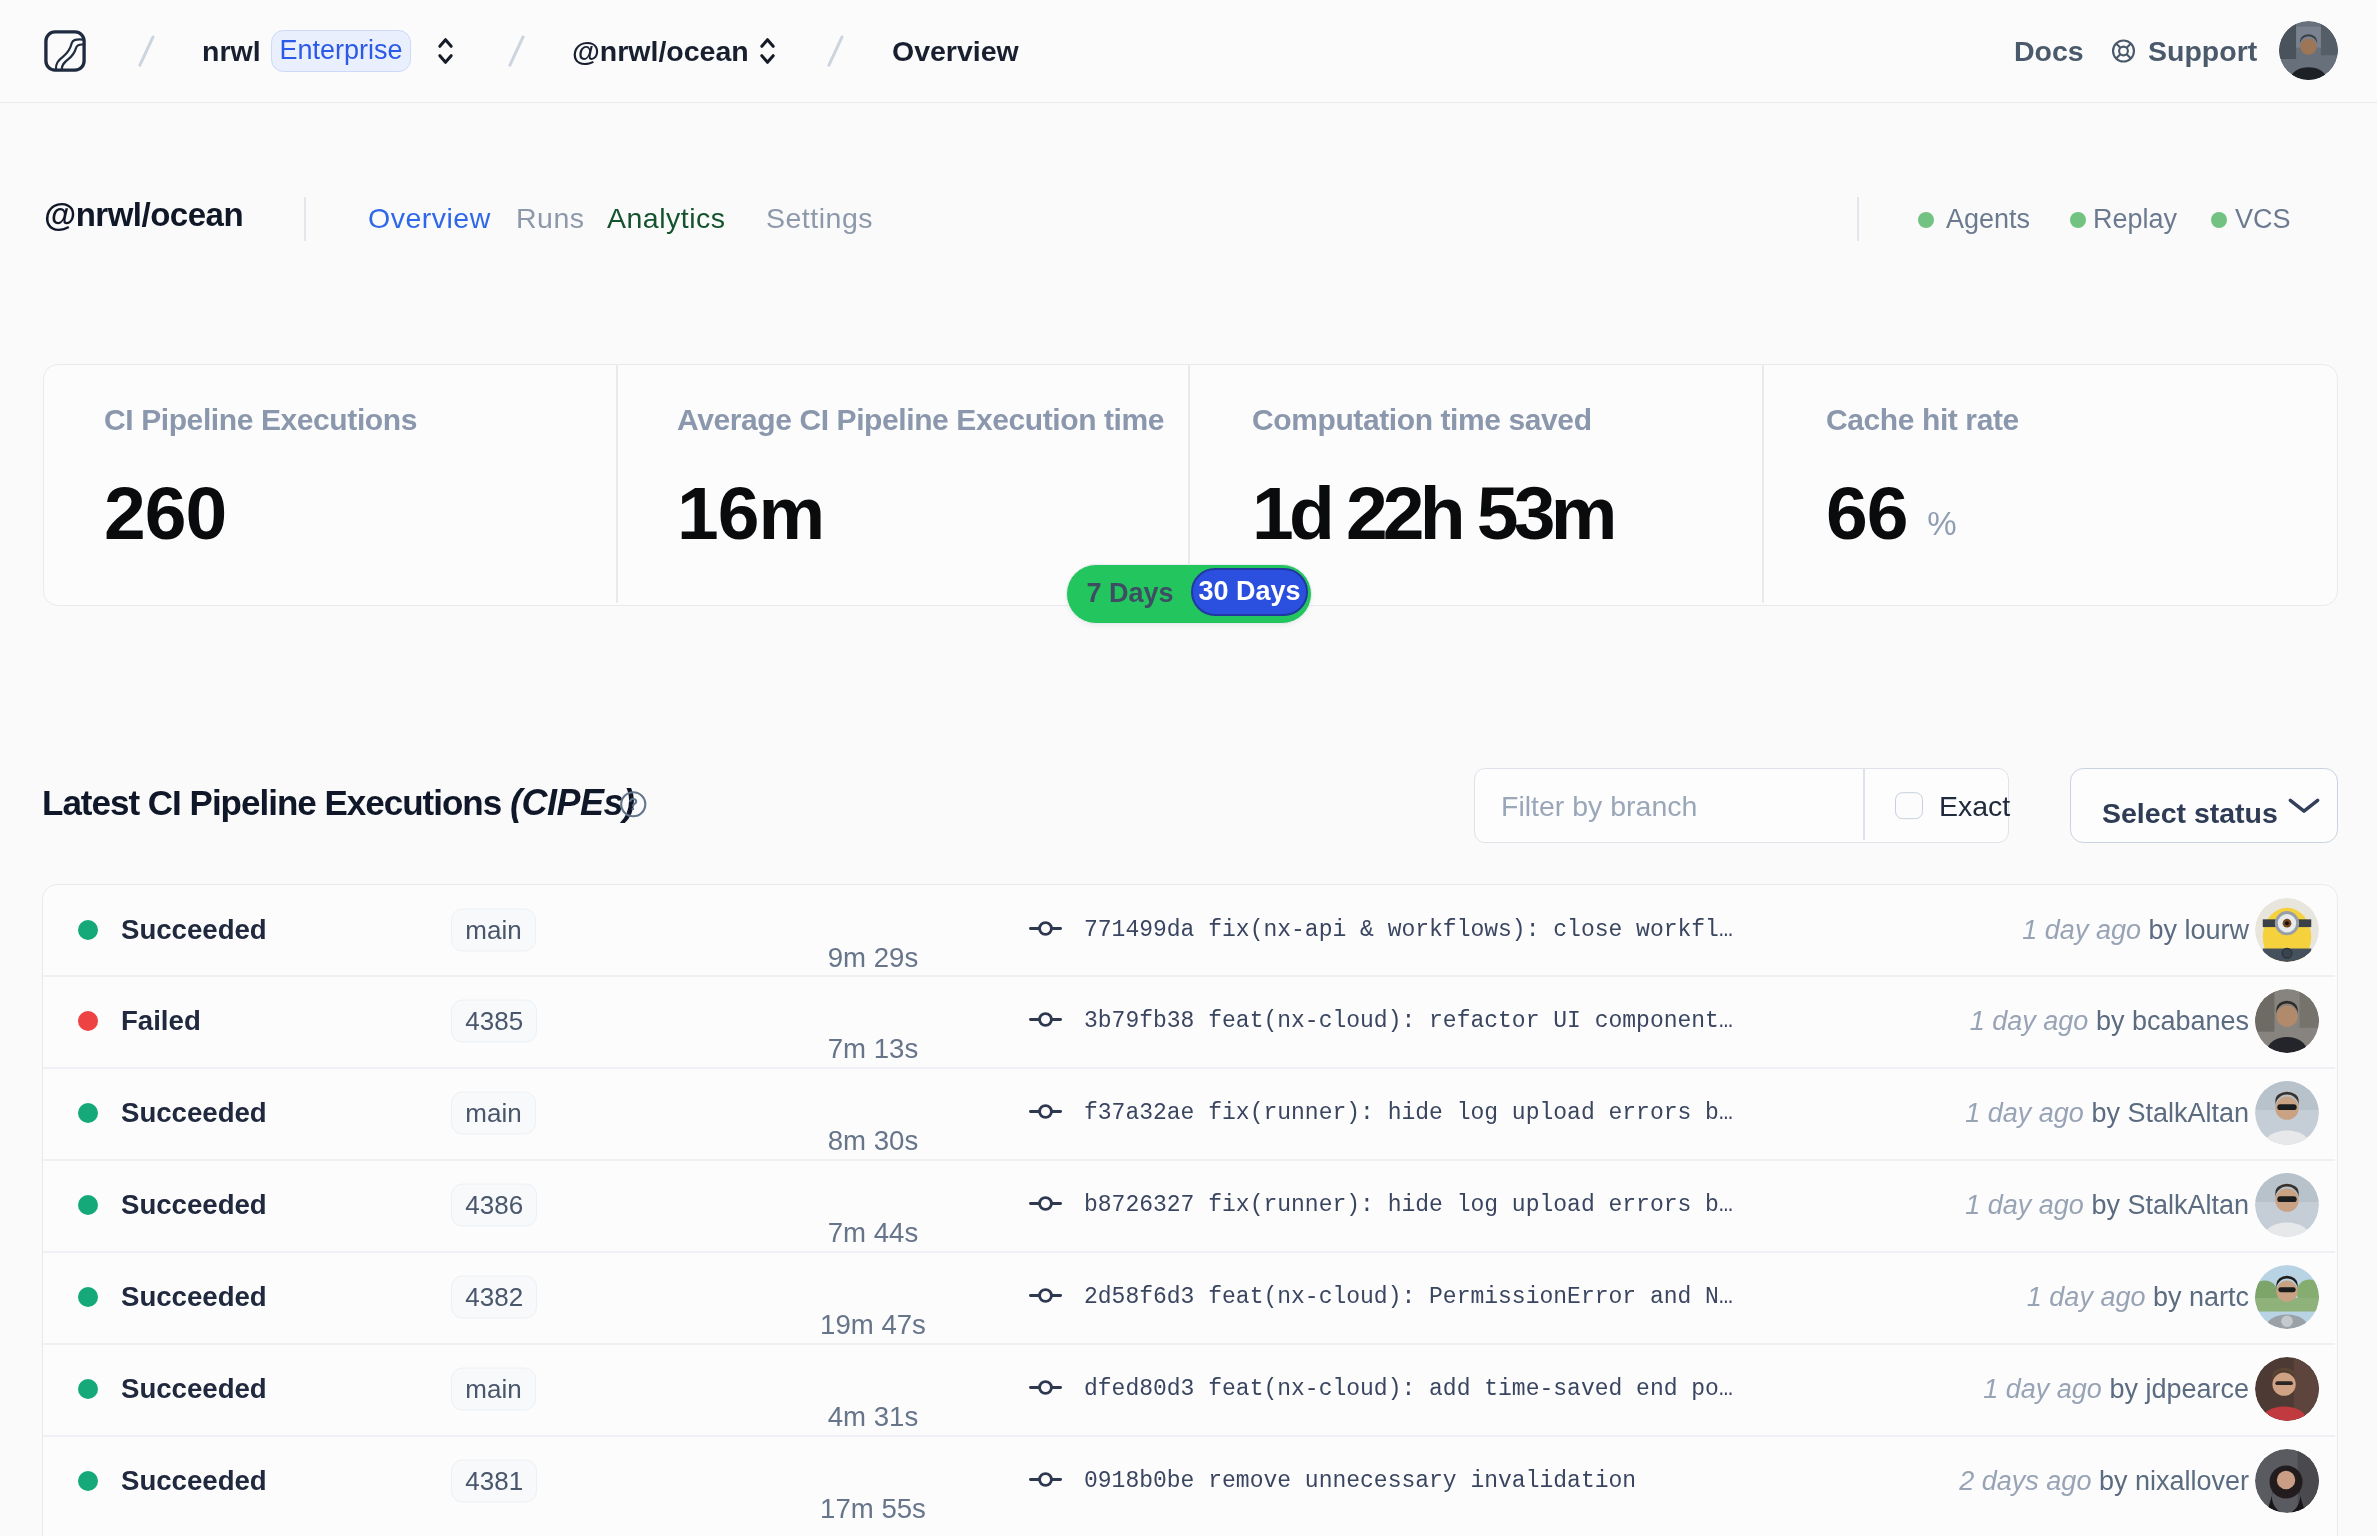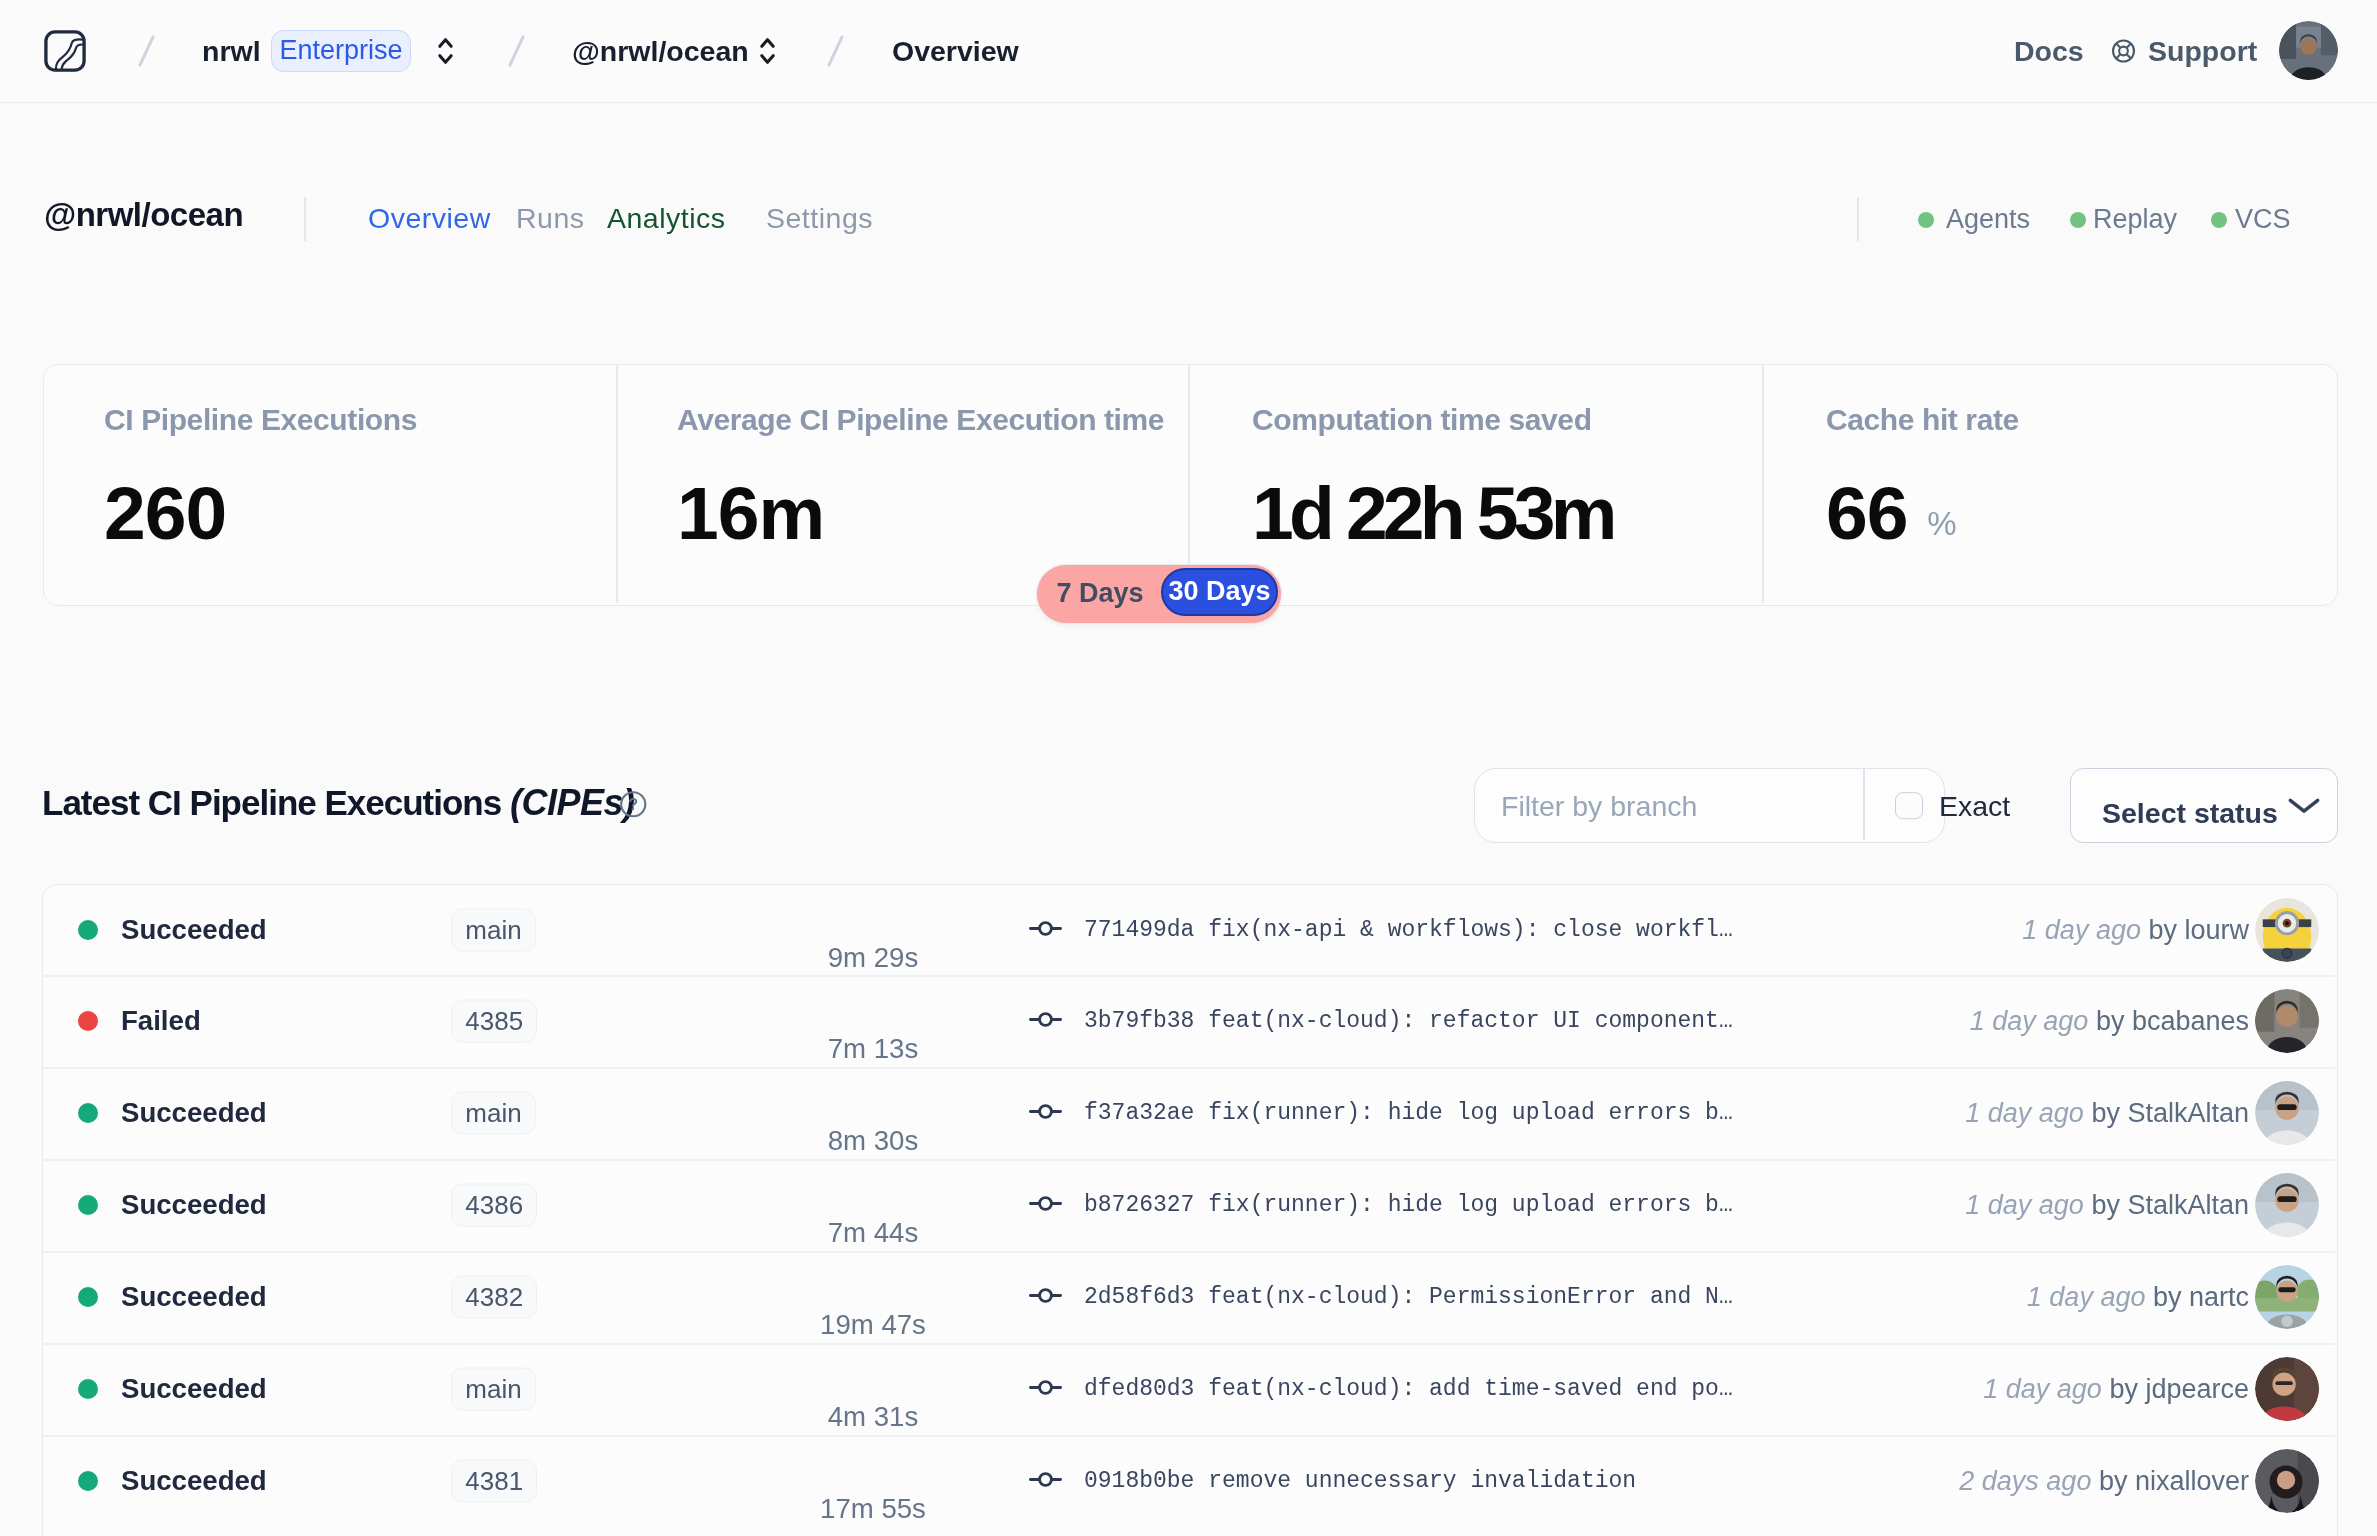--- a/index.html
+++ b/index.html
@@ -12,26 +12,26 @@
 .nav{font-size:28.5px;color:#4b5a6b;}
 .bigname{position:absolute;left:44px;top:196px;font-size:33px;font-weight:700;letter-spacing:-0.5px;color:#101727;}
 .tab{position:absolute;top:204px;font-size:28.5px;line-height:28.5px;letter-spacing:0.5px;}
 .statdot{position:absolute;top:212px;width:16px;height:16px;border-radius:50%;background:#72c282;}
 .statlbl{position:absolute;top:206px;font-size:27px;line-height:27px;color:#6b7a8f;}
 .stats{position:absolute;left:43px;top:364px;width:2295px;height:242px;background:#fcfcfd;border:1.9px solid #e8eaee;border-radius:15px;}
 .sdiv{position:absolute;top:0;width:1.9px;height:238px;background:#e8eaee;}
 .stitle{position:absolute;top:406px;font-size:30px;letter-spacing:-0.4px;font-weight:600;color:#8a97ac;line-height:28.5px;}
 .snum{position:absolute;top:476px;font-size:75px;font-weight:700;letter-spacing:-1px;color:#0a0b0d;line-height:75px;white-space:nowrap;}
 .pct{font-size:33px;font-weight:500;letter-spacing:0;color:#8e9db2;}
-.toggle{position:absolute;left:1036px;top:564px;width:246px;height:60px;background:#fca5a5;border:1.9px solid #e9ebf0;border-radius:30px;box-shadow:0 1.9px 5.7px rgba(15,23,42,0.05);}
+.toggle{position:absolute;left:1066px;top:564px;width:246px;height:60px;background:#22c55e;border:1.9px solid #e9ebf0;border-radius:30px;box-shadow:0 1.9px 5.7px rgba(15,23,42,0.05);}
 .t7{position:absolute;left:0;top:0;width:126px;height:56px;display:flex;align-items:center;justify-content:center;font-size:27px;font-weight:700;color:#3f4d63;}
 .t30{position:absolute;left:124px;top:2.9px;width:117px;height:48px;background:#2b50df;border:2.9px solid #2038a0;border-radius:25px;display:flex;align-items:center;justify-content:center;font-size:27px;font-weight:700;color:#fff;}
 .lch{position:absolute;left:42px;top:782px;font-size:35px;font-weight:700;letter-spacing:-1px;color:#0f1729;line-height:42px;}
 .lch i{font-size:36px;font-weight:600;letter-spacing:-0.5px;}
-.filter{position:absolute;left:1474px;top:768px;width:471px;height:75px;background:#fdfdfe;border:1.9px solid #dfe3e9;border-radius:22px;}
+.filter{position:absolute;left:1474px;top:768px;width:535px;height:75px;background:#fdfdfe;border:1.9px solid #dfe3e9;border-radius:11px;}
 .fdiv{position:absolute;left:388px;top:0;width:1.9px;height:71px;background:#dfe3e9;}
 .ph{position:absolute;left:26px;top:50%;transform:translateY(-50%);font-size:28.5px;color:#9aa7b9;}
 .cb{position:absolute;left:420px;top:50%;transform:translateY(-50%);width:27.6px;height:27.6px;border:1.9px solid #c7d0dc;border-radius:7.6px;background:#fcfcfd;}
 .cbl{position:absolute;left:464px;top:50%;transform:translateY(-50%);font-size:28.5px;color:#202b3d;}
 .select{position:absolute;left:2070px;top:768px;width:268px;height:75px;background:#fdfdfe;border:1.9px solid #c9d2de;border-radius:13.3px;}
 .sel-t{position:absolute;left:31px;top:50%;transform:translateY(-50%);font-size:28.5px;font-weight:600;color:#2f3c55;margin-top:7px;}
 .table{position:absolute;left:42px;top:884px;width:2296px;height:666px;background:#fcfcfd;border:1.9px solid #e8eaee;border-radius:15px;overflow:hidden;}
 .row{position:absolute;left:0;width:2292px;height:92px;}
 .row + .row{border-top:0;}
 .rdiv{position:absolute;left:0;width:2292px;height:1.9px;background:#eef0f3;}

